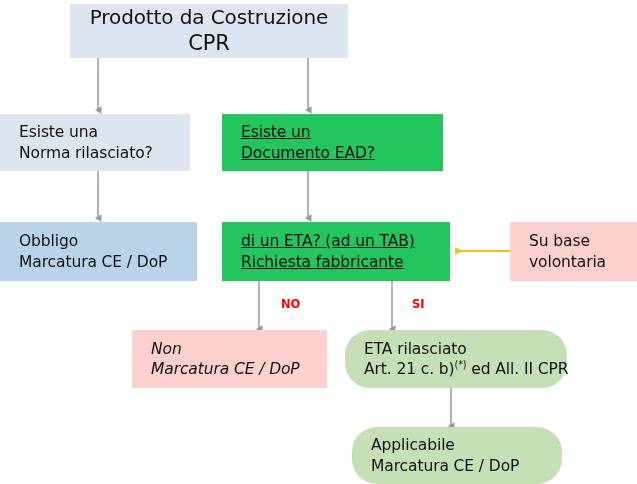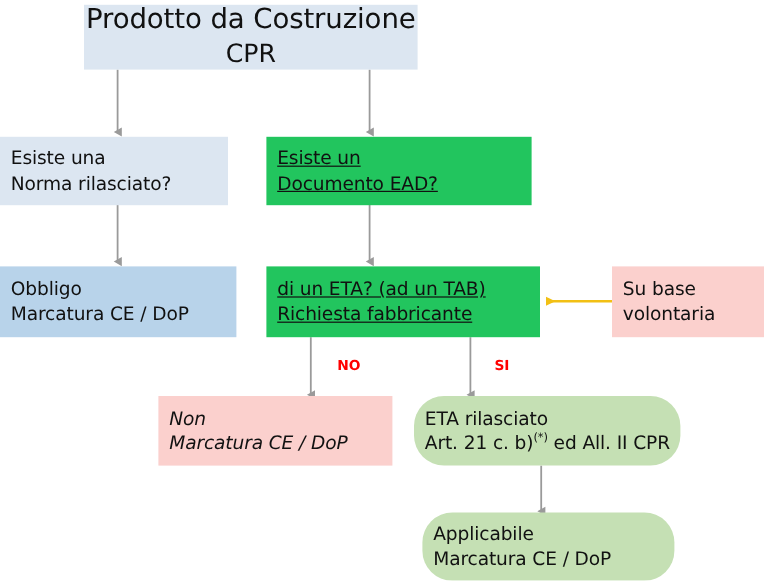--- a/index.html
+++ b/index.html
@@ -25,30 +25,30 @@
     justify-content: center;
     font-size: 15.5px;
     line-height: 1.30;
     color: #111111;
     letter-spacing: -0.1px;
     white-space: nowrap;
   }
   .node .ln {
     display: block;
   }
-  .pad-l { padding-left: 9px; }
+  .pad-l { padding-left: 19px; }
   .center { text-align: center; align-items: center; }
 
   .fill-blue-light { background: #dce6f1; }
   .fill-blue-mid   { background: #b8d3ea; }
   .fill-green-light{ background: #22c55e; text-decoration: underline; }
   .fill-green-mid  { background: #c5e0b4; border-radius: 25px; }
   .fill-pink       { background: #fbd0cd; }
 
-  .title-lg { font-size: 23px; text-align: right; }
+  .title-lg { font-size: 20px; text-align: right; }
   .sub { font-size: 21px; }
 
   .edge-label {
     position: absolute;
     color: #ff0000;
     font-size: 11.5px;
     font-weight: bold;
     letter-spacing: 0px;
   }
   svg.links {

